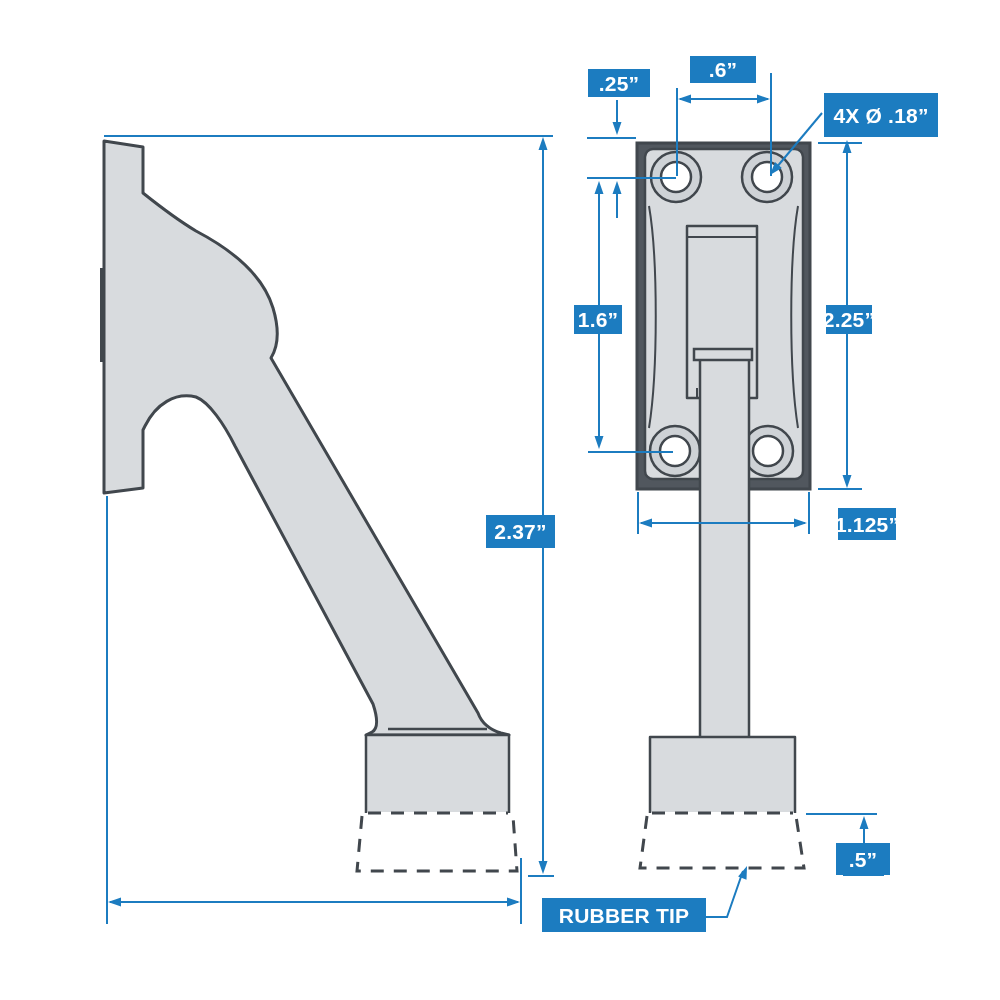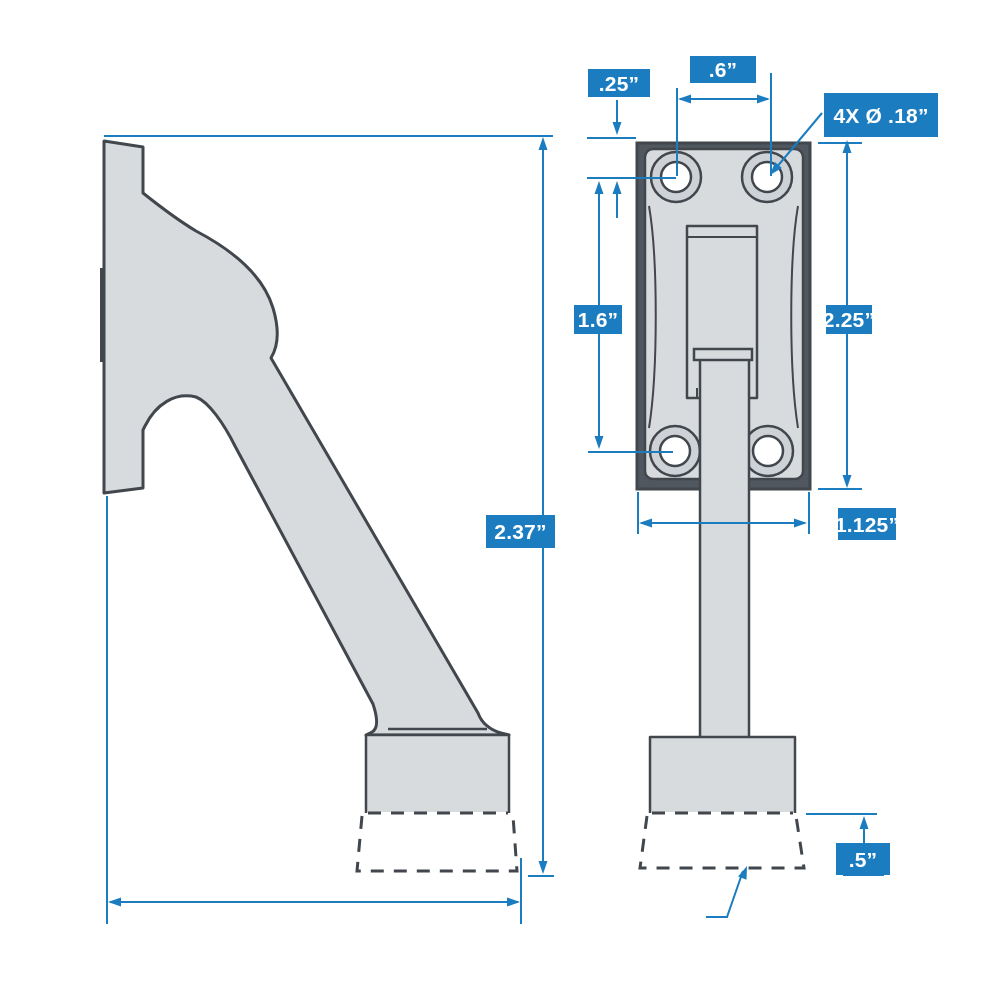--- a/index.html
+++ b/index.html
@@ -163,13 +163,14 @@
 
   <div class="dim-label" style="left:826px;top:305px;width:46px;height:29px;">2.25”</div>
 
   <div class="dim-label" style="left:486px;top:515px;width:69px;height:33px;">2.37”</div>
 
   <div class="dim-label" style="left:827px;top:508px;width:58px;height:32px;margin-left:11px;">1.125”</div>
 
 
   <div class="dim-label" style="left:836px;top:843px;width:54px;height:32px;">.5”</div>
 
+  <div class="dim-label" style="left:542px;top:898px;width:164px;height:34px;">RUBBER TIP</div>
 </div>
 
 </body></html>

